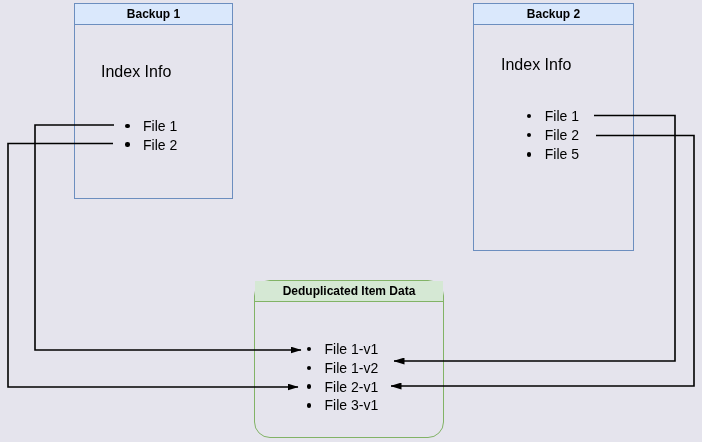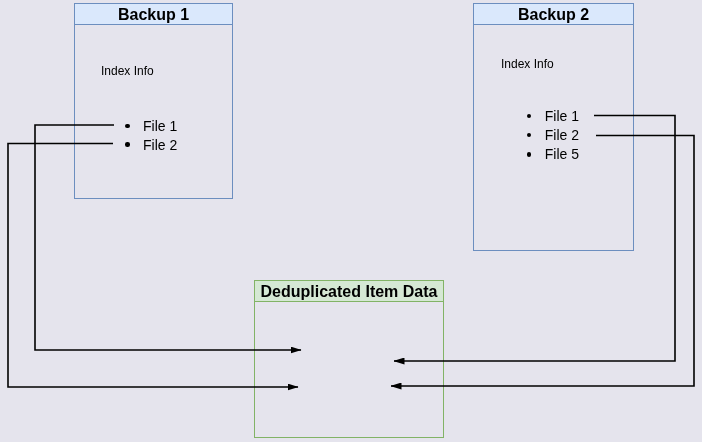--- a/index.html
+++ b/index.html
@@ -19,28 +19,28 @@
     border: 1.5px solid;
     box-sizing: border-box;
   }
   .box.blue  { border-color: #6c8ebf; }
   .box.green { border-color: #82b366; }
   .box-header {
     height: 21px;
     line-height: 21px;
     text-align: center;
     font-weight: bold;
-    font-size: 16px;
+    font-size: 12px;
     box-sizing: border-box;
   }
   .blue  .box-header { background: #dae8fc; border-bottom: 1.5px solid #6c8ebf; }
   .green .box-header { background: #d5e8d4; border-bottom: 1.5px solid #82b366; }
   .index-label {
     position: absolute;
-    font-size: 12px;
+    font-size: 16px;
     line-height: 19px;
     white-space: nowrap;
   }
   ul.file-list {
     position: absolute;
     list-style: none;
     margin: 0;
     padding: 0;
   }
   ul.file-list li {
@@ -56,21 +56,21 @@
     flex: 0 0 auto;
     width: 4.5px;
     height: 4.5px;
     border-radius: 50%;
     background: #000;
     margin-right: 13.5px;
   }
   
   #backup1 { left: 74px;  top: 3px;   width: 159px; height: 196px; }
   #backup2 { left: 473px; top: 3px;   width: 161px; height: 248px; }
-  #dedup   { left: 254px; top: 280px; width: 190px; height: 158px; }
+  #dedup   { left: 254px; top: 280px; width: 190px; height: 158px; border-radius: 16px; }
   #backup1 .index-label { left: 26px; top: 57.5px; }
   #backup2 .index-label { left: 27px; top: 50.5px; }
   #backup1 .file-list { left: 50px;   top: 112.8px; }
   #backup2 .file-list { left: 52.8px; top: 102.4px; }
   #dedup   .file-list { left: 51.5px; top: 58.6px; }
   svg.arrows {
     position: absolute;
     left: 0; top: 0;
     width: 702px;
     height: 442px;
@@ -116,20 +116,38 @@
       </li>
       <li>
         <span class="bullet"></span>
         <span>File 5</span>
       </li>
     </ul>
   </div>
 
   <div class="box green" id="dedup">
     <div class="box-header">Deduplicated Item Data</div>
+    <ul class="file-list dd-list">
+      <li>
+        <span class="bullet"></span>
+        <span>File 1-v1</span>
+      </li>
+      <li>
+        <span class="bullet"></span>
+        <span>File 1-v2</span>
+      </li>
+      <li>
+        <span class="bullet"></span>
+        <span>File 2-v1</span>
+      </li>
+      <li>
+        <span class="bullet"></span>
+        <span>File 3-v1</span>
+      </li>
+    </ul>
   </div>
 
   <svg class="arrows" xmlns="http://www.w3.org/2000/svg">
     <defs>
       <marker id="arrowhead" viewBox="0 0 11 7" refX="10.5" refY="3.5" markerWidth="11" markerHeight="7" markerUnits="userSpaceOnUse" orient="auto">
         <path d="M0,0 L11,3.5 L0,7 Z" fill="#000"></path>
       </marker>
     </defs>
     <polyline points="114,125 35,125 35,350 301,350" marker-end="url(#arrowhead)"></polyline>
     <polyline points="113,143.5 8,143.5 8,387 298,387" marker-end="url(#arrowhead)"></polyline>

